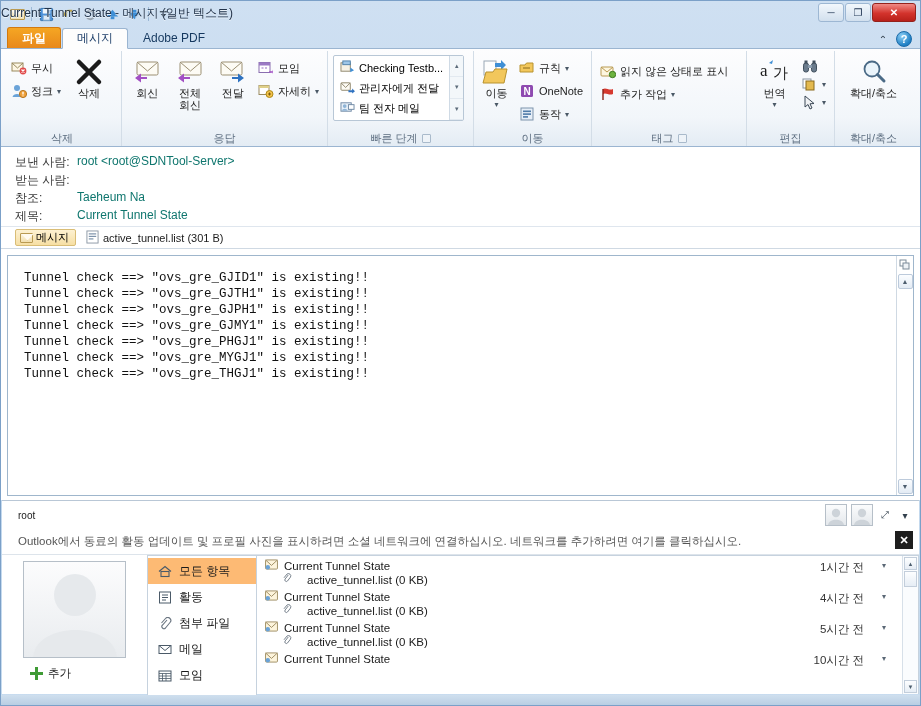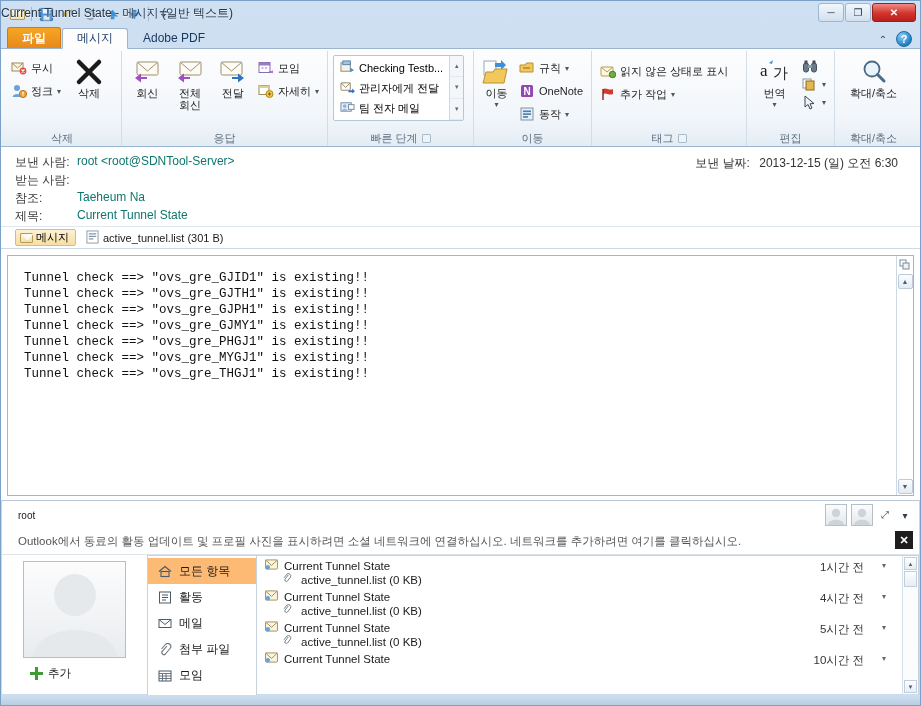--- a/index.html
+++ b/index.html
@@ -215,21 +215,21 @@
   }
   .pp-nav-item {
     height:26px; display:flex; align-items:center; gap:7px; padding-left:9px; font-size:12px; color:#1a1a1a;
   }
   .pp-nav-item.sel { background:#fdba74; }
   .pp-nav-ico { width:15px;height:15px;display:flex;align-items:center;justify-content:center;color:#4b5a68;font-size:12px;}
   .pp-list { flex:1; display:flex; min-width:0; border:1px solid #c6d2de; border-left:none; border-bottom:none;}
   .pp-items { flex:1; min-width:0; padding-top:1px; }
   .pp-item { position:relative; padding:2px 0 2px 8px; }
   .pp-item-row1 { display:flex; align-items:center; gap:6px; font-size:11.5px; color:#1a1a1a;}
-  .pp-item-row2 { display:flex; align-items:center; gap:9px; font-size:11.5px; color:#1a1a1a; padding-left:17px; margin-top:1px;}
+  .pp-item-row2 { display:flex; align-items:center; gap:15px; font-size:11.5px; color:#1a1a1a; padding-left:17px; margin-top:1px;}
   .pp-time { position:absolute; right:38px; top:3px; font-size:11.5px; color:#333; }
   .pp-caret { position:absolute; right:16px; top:4px; font-size:8px; color:#5b6876;}
   .pp-scroll {
     width:16px; flex:0 0 16px; border-left:1px solid #d7e0e9; background:#fafcfe;
     display:flex; flex-direction:column; align-items:center; padding-top:1px;
   }
   .pp-scroll .a { width:13px;height:13px;border:1px solid #c3cedb;background:linear-gradient(180deg,#fdfeff,#e6edf5);
                   display:flex;align-items:center;justify-content:center;font-size:6px;color:#4d5e6e;margin-bottom:1px;}
   .pp-scroll .thumb { width:13px;height:16px;border:1px solid #c3cedb;background:linear-gradient(180deg,#fdfeff,#e6edf5);}
   .pp-scroll .sp { flex:1; }
@@ -618,24 +618,20 @@
       <span class="hlabel">받는 사람:</span>
       <span class="hval"></span>
     </div>
     <div class="hrow">
       <span class="hlabel">참조:</span>
       <span class="hval">Taeheum Na</span>
     </div>
     <div class="hrow">
       <span class="hlabel">제목:</span>
       <span class="hval">Current Tunnel State</span>
-    </div>
-    <div class="sentdate">
-      <span class="lbl">보낸 날짜:</span>
-      <span>2013-12-15 (일) 오전 6:30</span>
     </div>
   </div>
 
   <div class="attrow">
     <div class="msgtab">
       <span class="env" style="width:13px;height:10px"></span>
       <span>메시지</span>
     </div>
     <div class="attchip">
       <span>
@@ -725,33 +721,33 @@
             <svg width="14" height="13" viewBox="0 0 14 13">
                 <rect x="1.5" y="1" width="11" height="11" fill="none" stroke="#4b5a68"></rect>
                 <path d="M4 4 h6 M4 6.5 h6 M4 9 h4" stroke="#4b5a68" stroke-width="1"></path>
               </svg>
           </span>
           <span>활동</span>
         </div>
         <div class="pp-nav-item">
           <span class="pp-nav-ico">
             <svg width="14" height="13" viewBox="0 0 14 13">
-                <rect x="1" y="2.5" width="12" height="8" fill="none" stroke="#4b5a68"></rect>
-                <path d="M1 2.5 L7 7.5 L13 2.5" stroke="#4b5a68" fill="none"></path>
-              </svg>
-          </span>
-          <span>메일</span>
+                <path d="M9 3 L4.5 8 a2 2 0 0 0 3 3 L12 5.5 a3 3 0 0 0-4.5-4 L3.5 6" stroke="#6a7581" fill="none" stroke-width="1.1"></path>
+              </svg>
+          </span>
+          <span>첨부 파일</span>
         </div>
         <div class="pp-nav-item">
           <span class="pp-nav-ico">
             <svg width="14" height="13" viewBox="0 0 14 13">
-                <path d="M9 3 L4.5 8 a2 2 0 0 0 3 3 L12 5.5 a3 3 0 0 0-4.5-4 L3.5 6" stroke="#6a7581" fill="none" stroke-width="1.1"></path>
-              </svg>
-          </span>
-          <span>첨부 파일</span>
+                <rect x="1" y="2.5" width="12" height="8" fill="none" stroke="#4b5a68"></rect>
+                <path d="M1 2.5 L7 7.5 L13 2.5" stroke="#4b5a68" fill="none"></path>
+              </svg>
+          </span>
+          <span>메일</span>
         </div>
         <div class="pp-nav-item">
           <span class="pp-nav-ico">
             <svg width="14" height="13" viewBox="0 0 14 13">
                 <rect x="1" y="2" width="12" height="10" fill="none" stroke="#4b5a68"></rect>
                 <path d="M1 4.5 h12 M4.5 4.5 v7.5 M8 4.5 v7.5 M1 7 h12 M1 9.5 h12" stroke="#4b5a68" stroke-width="0.8"></path>
               </svg>
           </span>
           <span>모임</span>
         </div>

